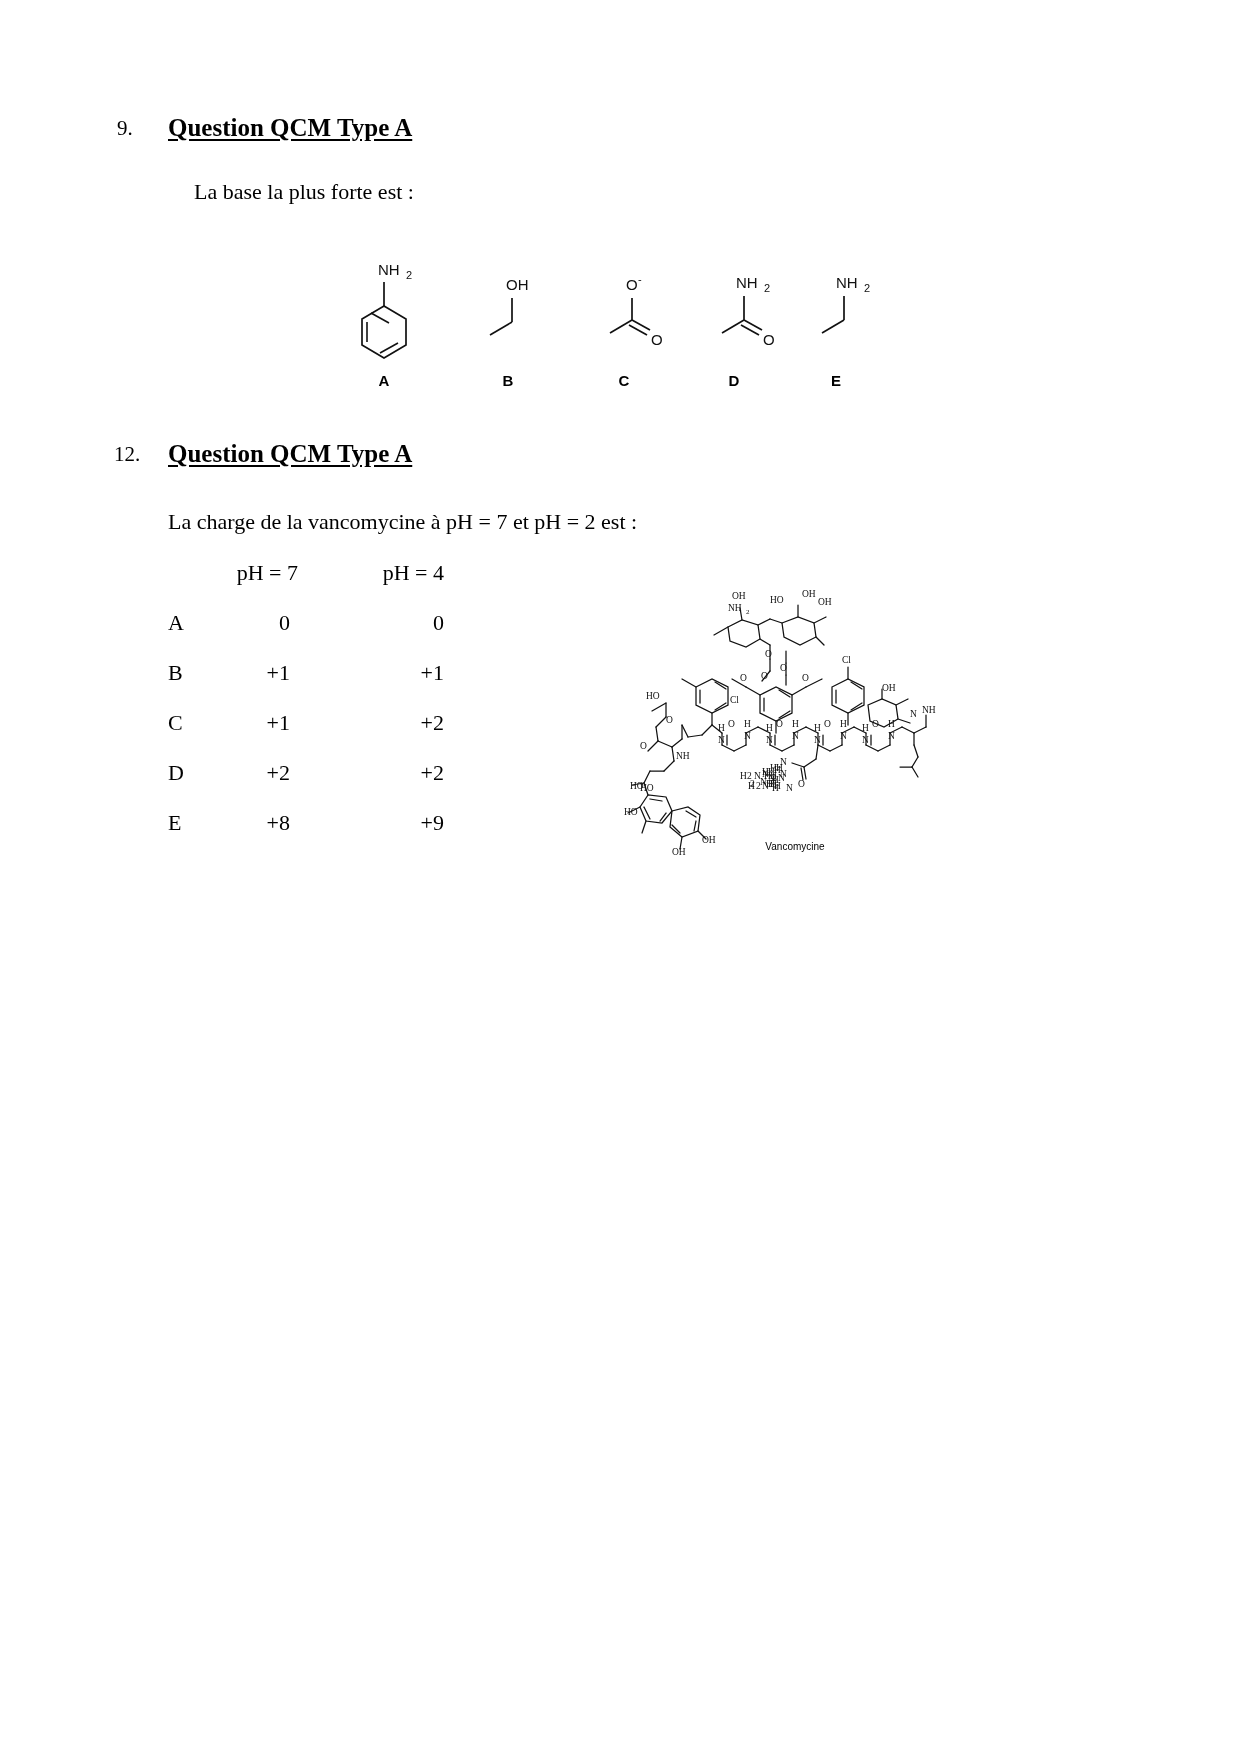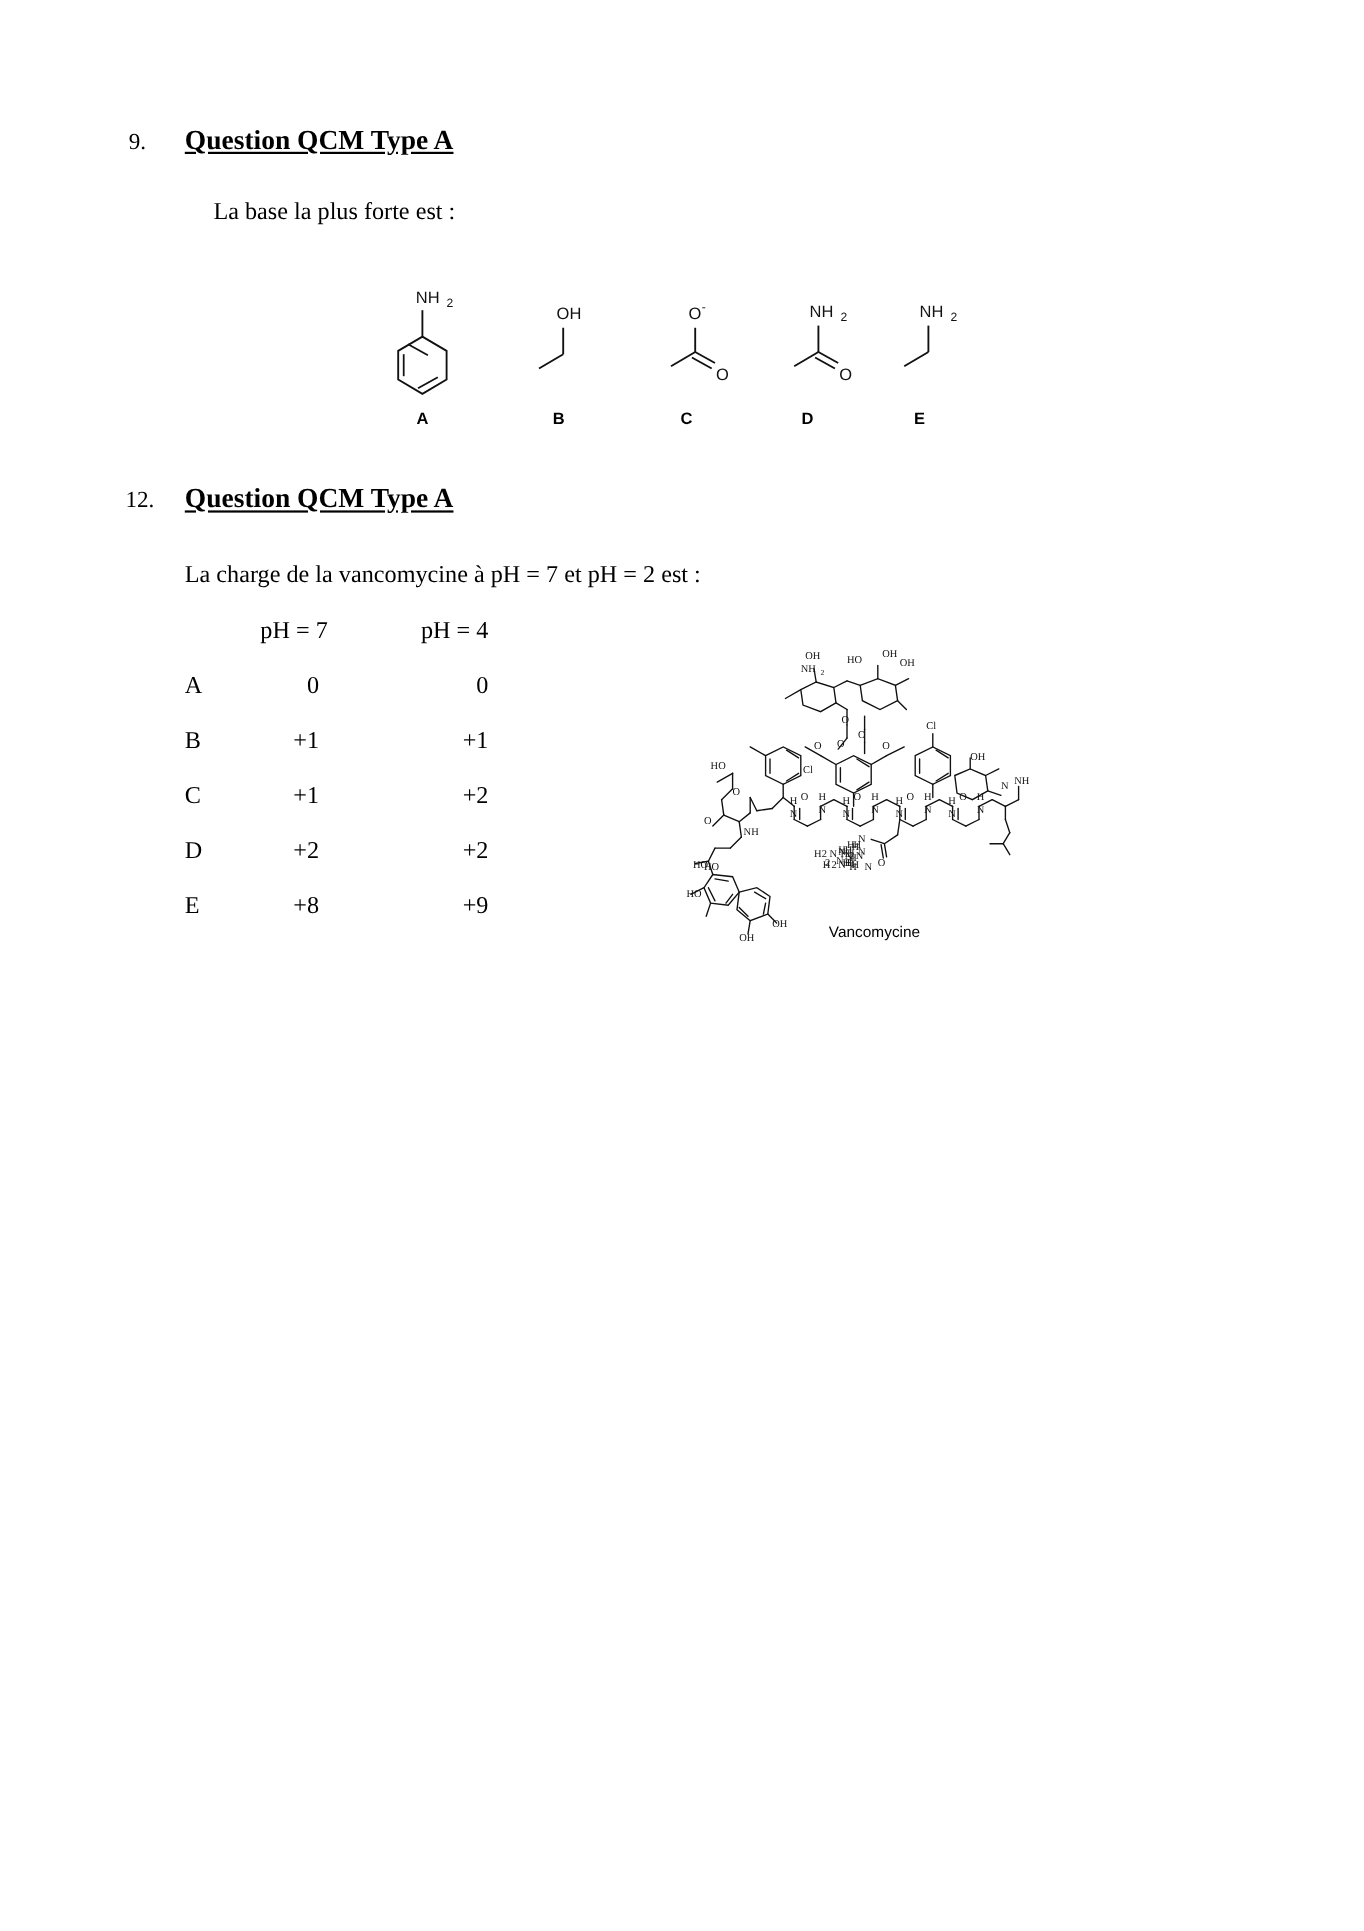--- a/index.html
+++ b/index.html
@@ -124,21 +124,21 @@
     height: 290px;
   }
   .vanco svg { display: block; }
   .vanco-caption {
     position: absolute;
     left: 610px;
     top: 838px;
     width: 370px;
     text-align: center;
     font-family: "Liberation Sans", "DejaVu Sans", sans-serif;
-    font-size: 14px;
+    font-size: 10px;
     line-height: 18px;
   }
 
   text.at { font-family: "Liberation Sans", "DejaVu Sans", sans-serif; fill:#111; }
 </style>
 </head>
 <body>
 
 <div class="page">
 

